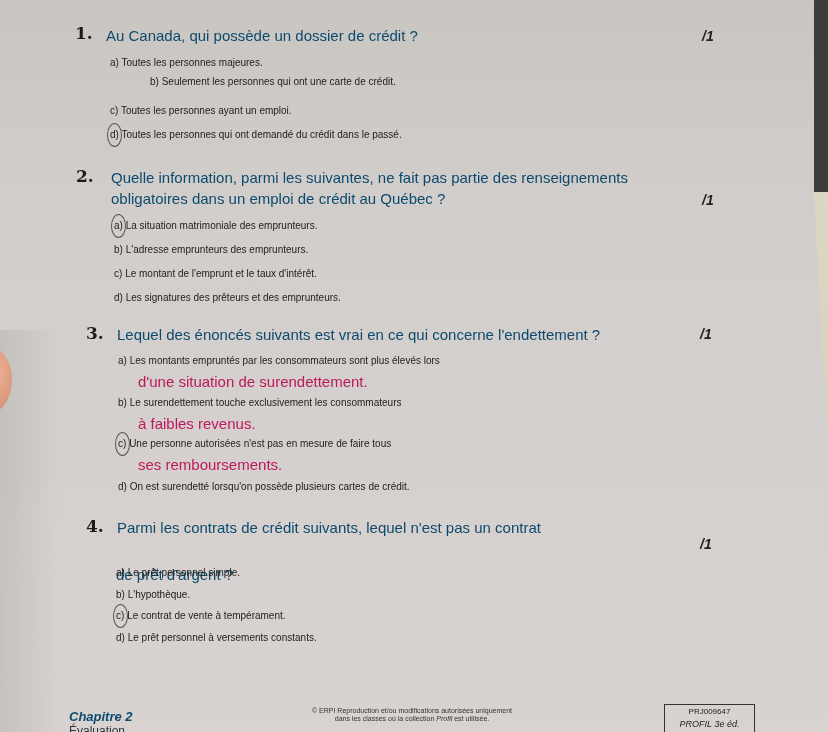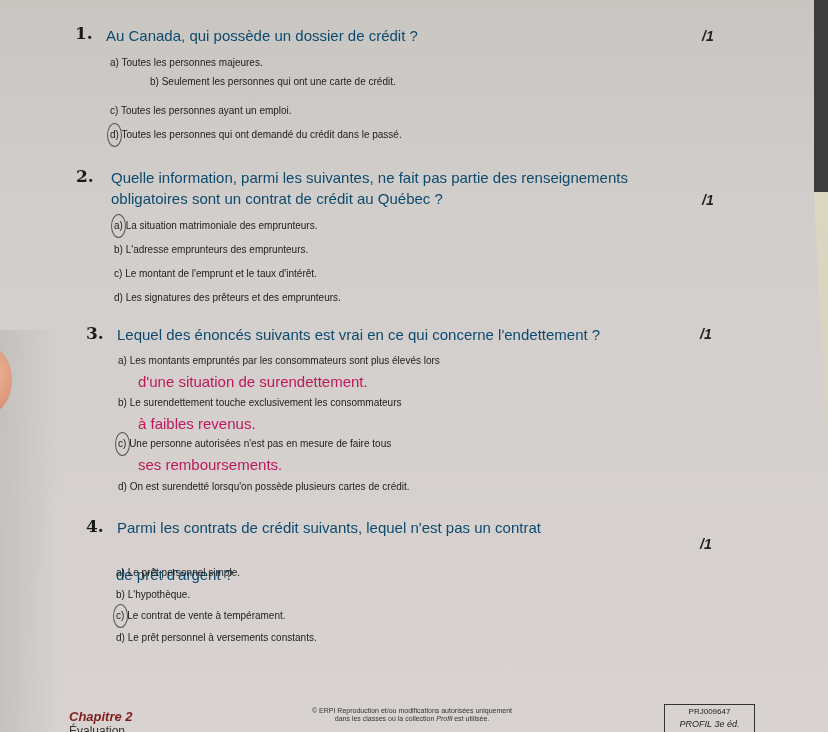--- a/index.html
+++ b/index.html
@@ -41,21 +41,21 @@
     .opt .letter.circled::before {
       content: ""; position: absolute; left: -3px; top: -2px; width: 13px; height: 22px;
       border: 1px solid #555; border-radius: 50%;
     }
     .cont { position: absolute; font-size: 15px; line-height: 20px; color: #be185d; }
     .pts {
       position: absolute; font-size: 14px; font-style: italic; font-weight: bold; color: #222;
     }
     .footer-chap {
       position: absolute; left: 69px; top: 709px; font-weight: bold; font-style: italic;
-      font-size: 13px; color: #7f1d1d;
+      font-size: 13px; color: #0c4a6e;
     }
     .footer-eval {
       position: absolute; left: 69px; top: 724px; font-size: 12px; color: #333;
     }
     .footer-copy {
       position: absolute; left: 282px; top: 707px; font-size: 7px; line-height: 8px;
       color: #333; text-align: center; width: 260px;
     }
     .footer-copy i { font-style: italic; }
     .footer-box {
@@ -92,21 +92,21 @@
   </div>
   <div class="opt" style="left:110px;top:125px;">
     <span class="letter circled">d)</span>
     <span>Toutes les personnes qui ont demandé du crédit dans le passé.</span>
   </div>
 </div>
 
 <div>
   <span class="qnum" style="left:76px;top:166px;">2.</span>
   <span class="qtext" style="left:111px;top:168px;">Quelle information, parmi les suivantes, ne fait pas partie des renseignements</span>
-  <span class="qtext" style="left:111px;top:189px;">obligatoires sont un contrat de crédit au Québec ?</span>
+  <span class="qtext" style="left:111px;top:189px;">obligatoires dans un emploi de crédit au Québec ?</span>
   <span class="pts" style="left:702px;top:192px;">/1</span>
   <div class="opt" style="left:114px;top:216px;">
     <span class="letter circled">a)</span>
     <span>La situation matrimoniale des emprunteurs.</span>
   </div>
   <div class="opt" style="left:114px;top:240px;">
     <span class="letter">b)</span>
     <span>L'adresse emprunteurs des emprunteurs.</span>
   </div>
   <div class="opt" style="left:114px;top:264px;">

